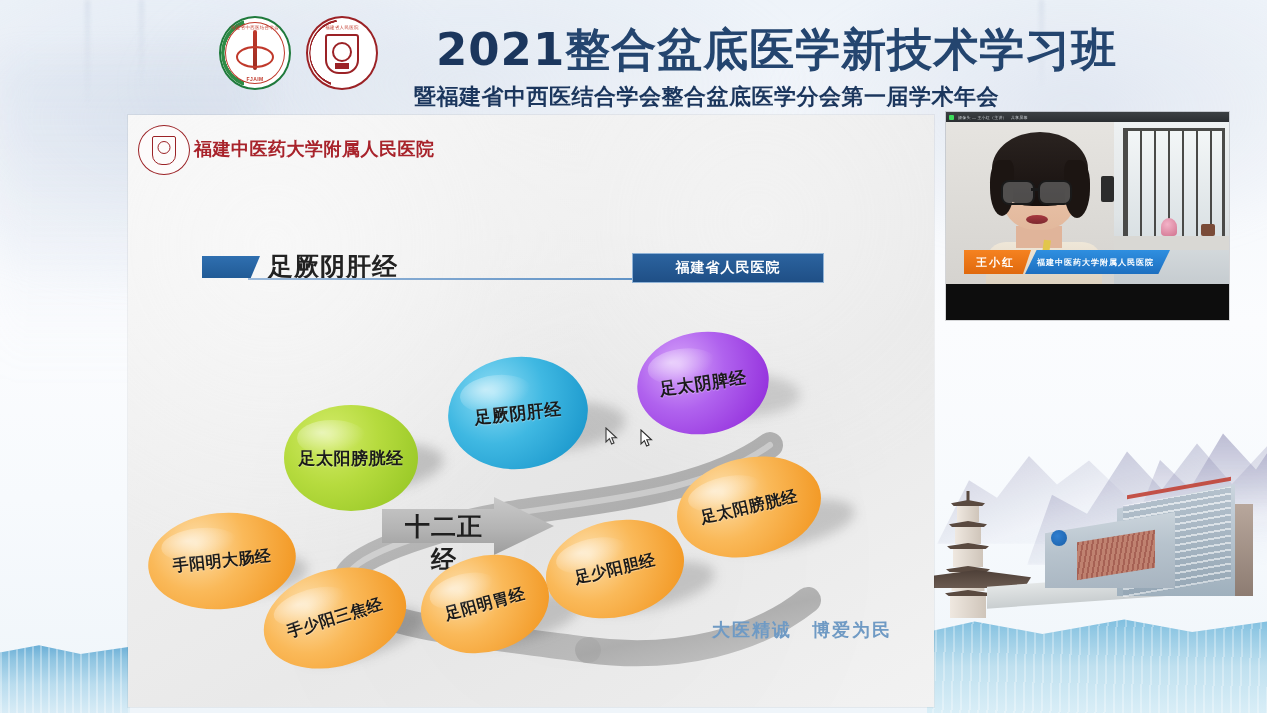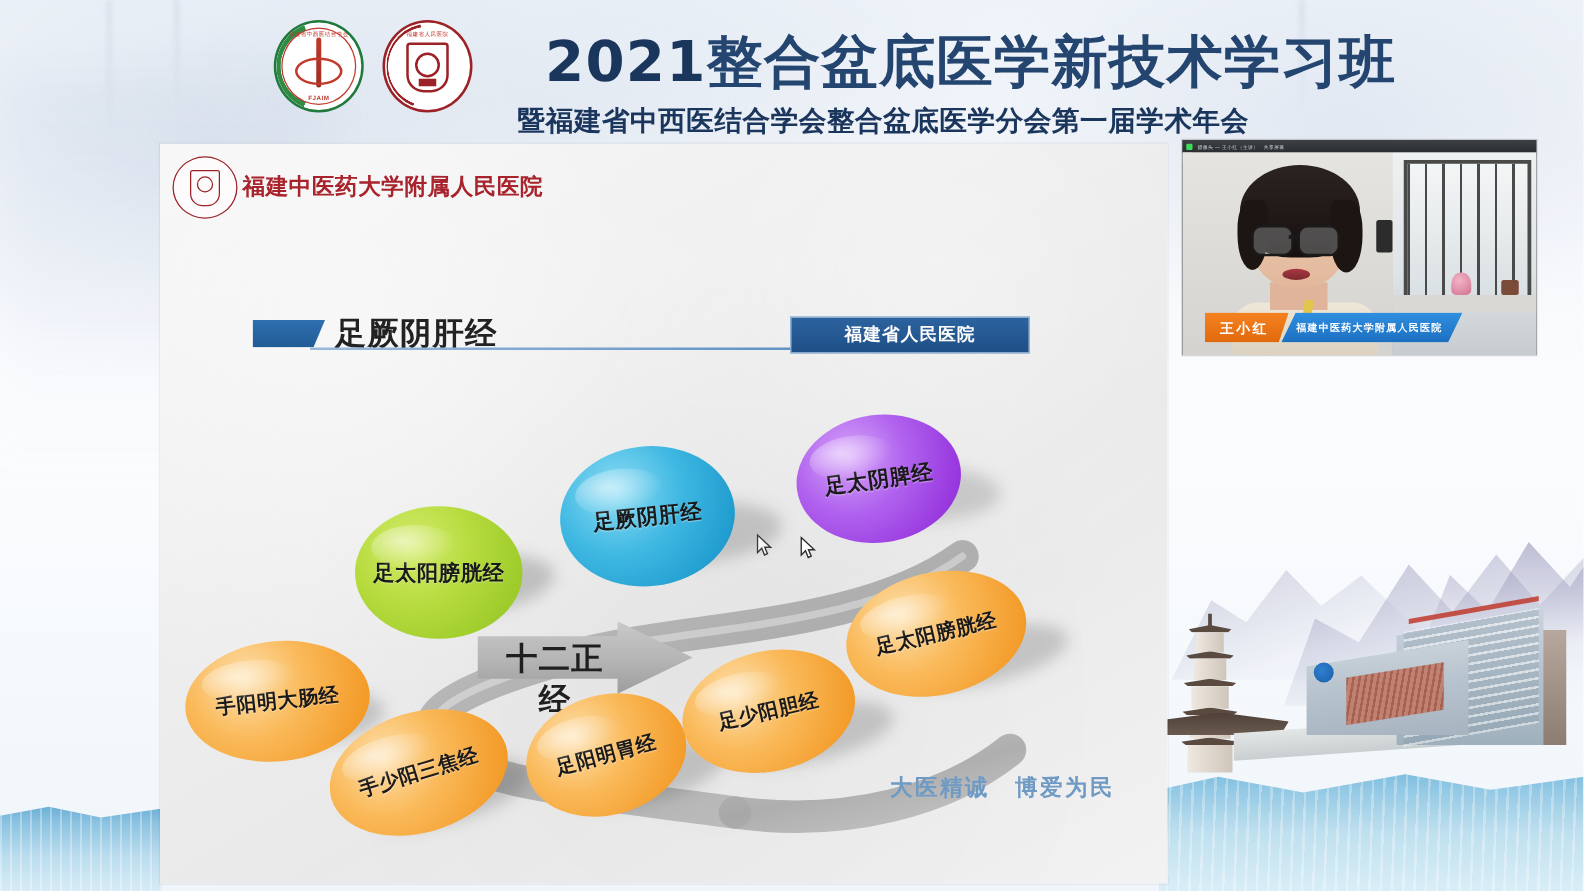--- a/index.html
+++ b/index.html
@@ -177,21 +177,21 @@
     pointer-events:none;}
 
   
   .cursor{position:absolute;width:13px;height:19px;}
 
   #tagline{position:absolute;left:584px;top:503px;
     font-family:"DejaVu Sans","Liberation Sans",sans-serif;font-weight:bold;font-size:18px;
     color:#6f9ac4;letter-spacing:2px;white-space:nowrap;}
 
   
-  #video{position:absolute;left:946px;top:112px;width:283px;height:172px;
+  #video{position:absolute;left:946px;top:112px;width:283px;height:208px;
     background:#0d0d0d;overflow:hidden;box-shadow:0 0 0 1px rgba(0,0,0,.15);}
   #video-topbar{position:absolute;left:0;top:0;width:283px;height:10px;
     background:linear-gradient(180deg,#3c4043,#2b2e31);display:flex;align-items:center;gap:4px;padding:0 3px;}
   .vt-dot{width:5px;height:5px;background:#3ddc5b;border-radius:1px;flex:0 0 auto;}
   .vt-txt{font-size:4px;color:#c9ced2;white-space:nowrap;overflow:hidden;letter-spacing:.2px;}
   #video-scene{position:absolute;left:0;top:10px;width:283px;height:162px;
     background:linear-gradient(180deg,#d8d6d2 0%,#cdcbc6 55%,#bfbdb8 100%);}
   .wall{position:absolute;left:0;top:0;width:168px;height:162px;
     background:linear-gradient(180deg,#e6e4e0,#d5d3cf);}
   .window{position:absolute;right:0;top:0;width:115px;height:162px;

